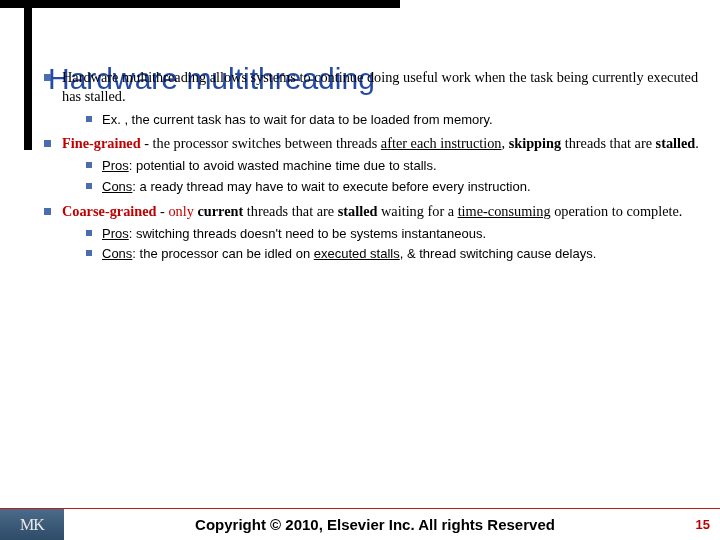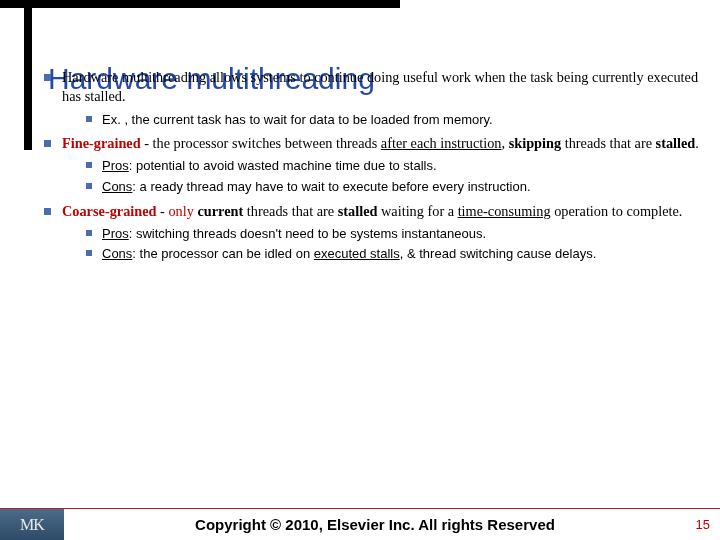--- a/index.html
+++ b/index.html
@@ -91,21 +91,21 @@
     font-family: Arial, Helvetica, sans-serif;
     font-weight: bold;
     font-size: 15px;
     color: #000;
   }
   .pagenum {
     width: 34px;
     text-align: right;
     padding-right: 10px;
     font-family: Arial, Helvetica, sans-serif;
-    font-weight: normal;
+    font-weight: bold;
     font-size: 13px;
     color: #c00000;
   }
 </style>
 </head>
 <body>
 
 <div class="top-bar"></div>
 <div class="vert-bar"></div>
 

